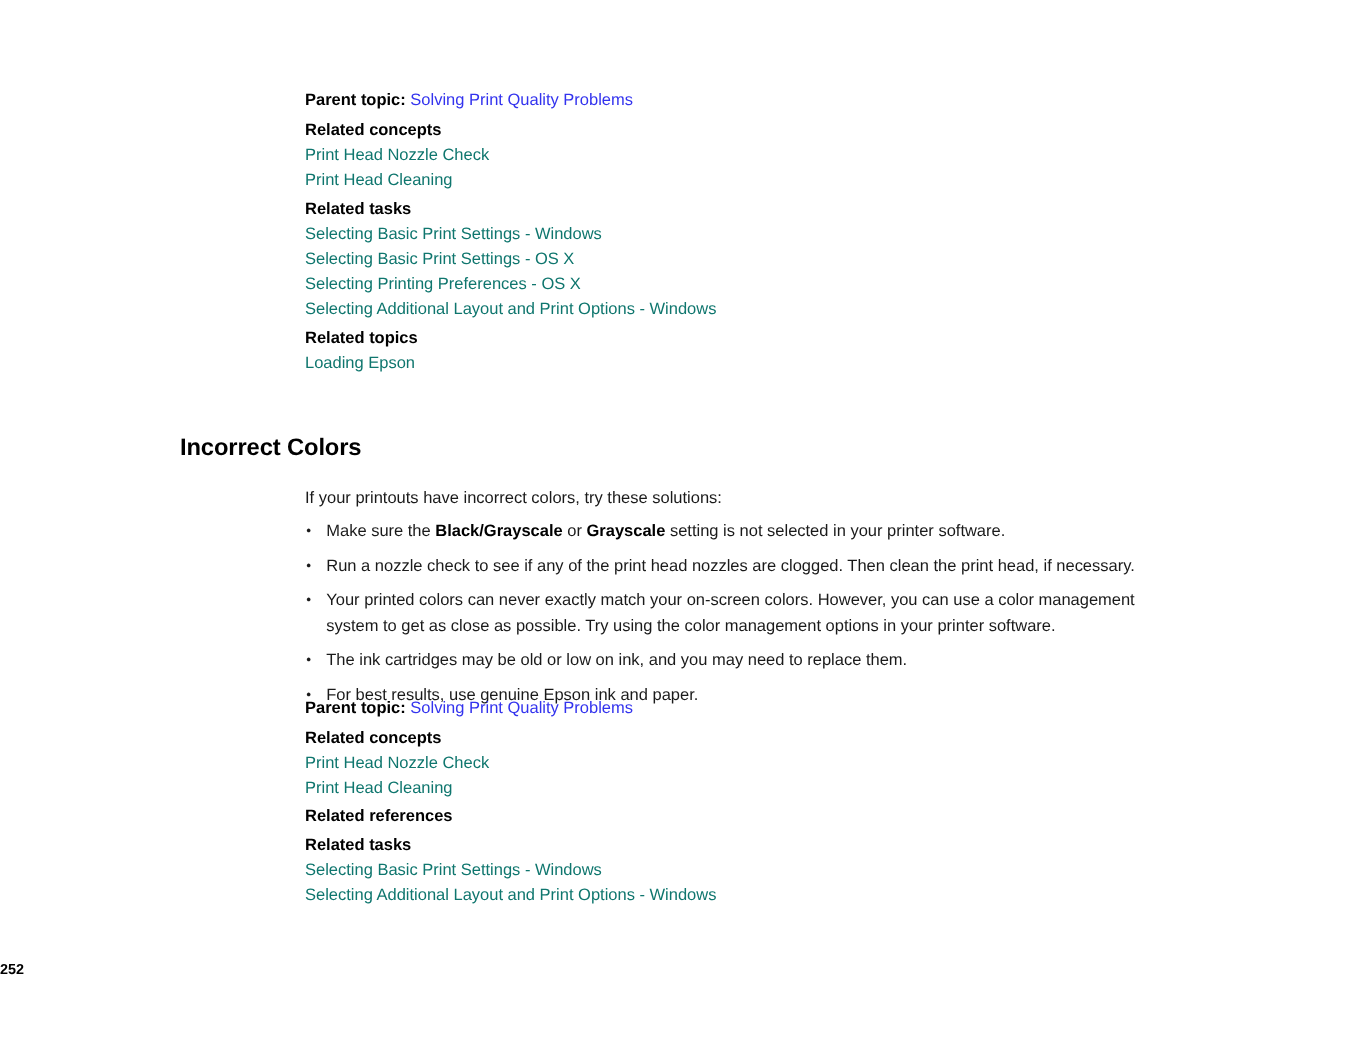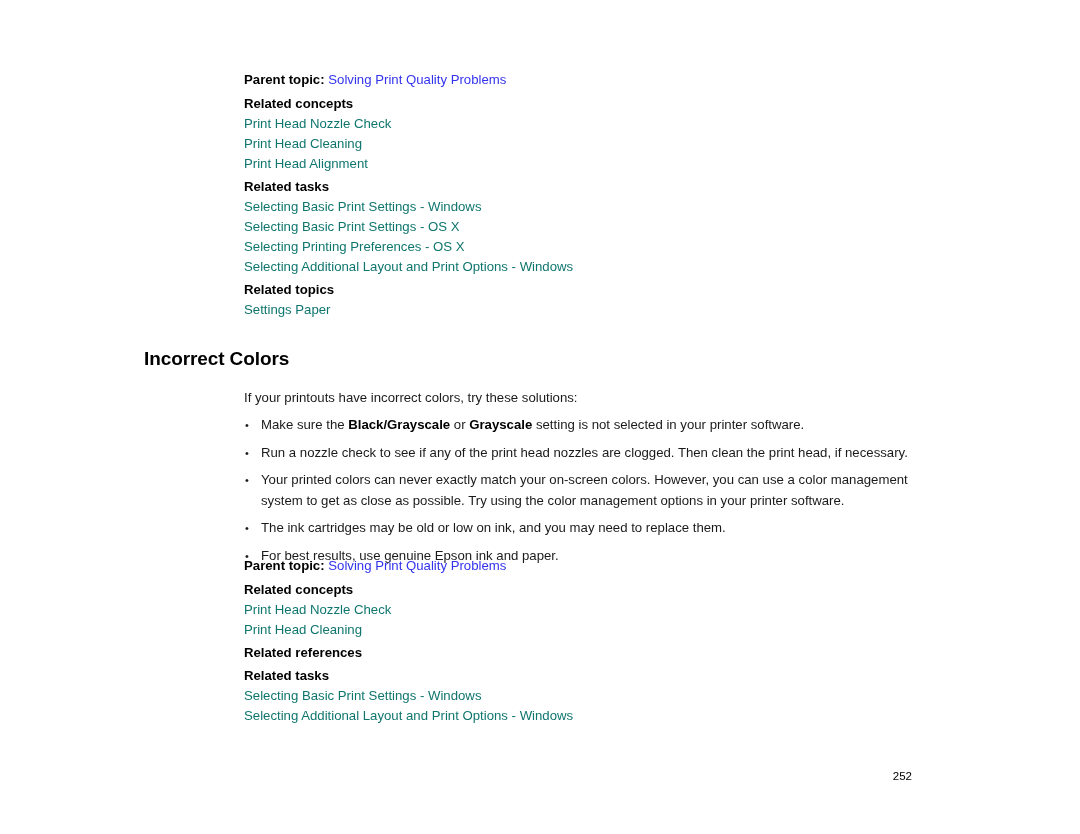--- a/index.html
+++ b/index.html
@@ -118,23 +118,23 @@
     top: 556px;
     width: 672px;
   }
 
   
   .page-number {
     position: absolute;
     left: 0;
     right: 0;
     top: 770px;
-    text-align: right;
+    text-align: left;
     font-size: 11.5px;
-    font-weight: normal;
+    font-weight: bold;
     color: #000000;
   }
 </style>
 </head>
 <body>
 
 <div class="page">
 
   <div class="content">
     <div class="parent-topic">
@@ -143,43 +143,40 @@
     </div>
     <div>
         <div class="group-heading">Related concepts</div>
         <ul class="links-list">
           <li>
             <a class="link" href="#">Print Head Nozzle Check</a>
           </li>
           <li>
             <a class="link" href="#">Print Head Cleaning</a>
           </li>
-          <li>
-            <a class="link" href="#">Print Head Alignment</a>
-          </li>
         </ul>
         <div class="group-heading">Related tasks</div>
         <ul class="links-list">
           <li>
             <a class="link" href="#">Selecting Basic Print Settings - Windows</a>
           </li>
           <li>
             <a class="link" href="#">Selecting Basic Print Settings - OS X</a>
           </li>
           <li>
             <a class="link" href="#">Selecting Printing Preferences - OS X</a>
           </li>
           <li>
             <a class="link" href="#">Selecting Additional Layout and Print Options - Windows</a>
           </li>
         </ul>
         <div class="group-heading">Related topics</div>
         <ul class="links-list">
           <li>
-            <a class="link" href="#">Settings Paper</a>
+            <a class="link" href="#">Loading Epson</a>
           </li>
         </ul>
       </div>
   </div>
 
   <h1 class="section-heading">Incorrect Colors</h1>
 
   <div class="body-block">
     <p class="intro">If your printouts have incorrect colors, try these solutions:</p>
     <ul class="bullets">

